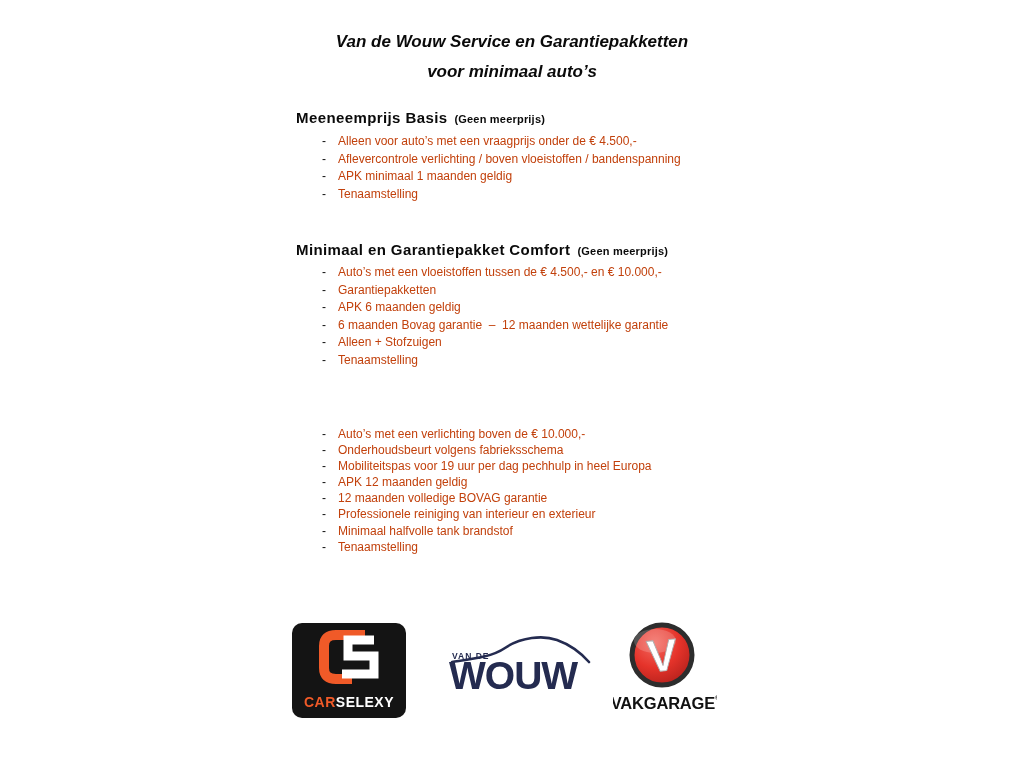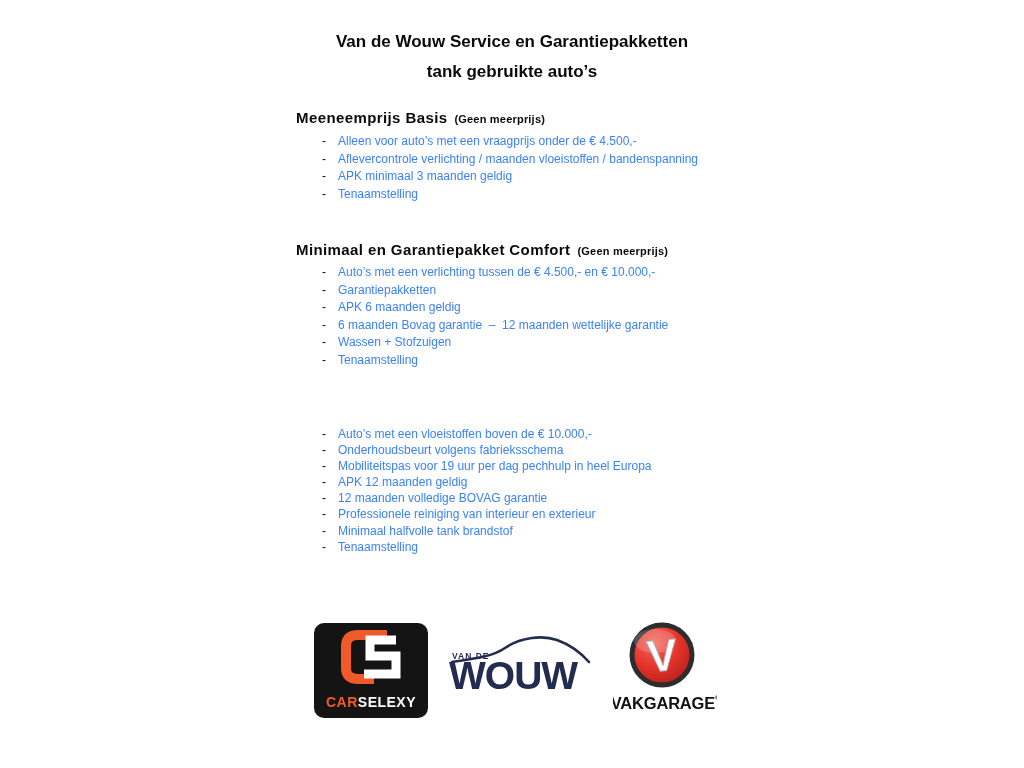--- a/index.html
+++ b/index.html
@@ -15,20 +15,21 @@
   }
   .title {
     position: absolute;
     left: 0;
     width: 1024px;
     text-align: center;
     font-size: 17px;
     font-weight: bold;
     line-height: 20px;
     color: #0a0a0a;
+    font-style: italic;
   }
   .t1 { top: 32px; }
   .t2 { top: 62px; }
   .sec-head {
     position: absolute;
     left: 296px;
     line-height: 15px;
     white-space: nowrap;
   }
   .head-main {
@@ -58,103 +59,103 @@
   .list3 { top: 426px; }
   .list3 .row { line-height: 16.1px; }
   .row { display: flex; }
   .dash {
     flex: 0 0 16px;
     font-size: 12px;
     color: #0a0a0a;
   }
   .txt {
     font-size: 12px;
-    color: #3b82f6;
+    color: #c2410c;
     white-space: pre-wrap;
   }
   .logo { position: absolute; }
-  .logo-carselexy { left: 314px; top: 623px; }
+  .logo-carselexy { left: 292px; top: 623px; }
   .logo-wouw { left: 448px; top: 636px; }
   .logo-vakgarage { left: 613px; top: 616px; }
 </style>
 </head>
 <body>
 
 <div class="page">
 
   <div class="title t1">Van de Wouw Service en Garantiepakketten</div>
-  <div class="title t2">tank gebruikte auto’s</div>
+  <div class="title t2">voor minimaal auto’s</div>
 
   <div class="sec-head sec1">
     <span class="head-main">Meeneemprijs Basis</span><span class="head-note">(Geen meerprijs)</span>
   </div>
   <div class="list list1">
 
       <div class="row">
         <span class="dash">-</span>
         <span class="txt">Alleen voor auto’s met een vraagprijs onder de € 4.500,-</span>
       </div>
 
       <div class="row">
         <span class="dash">-</span>
-        <span class="txt">Aflevercontrole verlichting / maanden vloeistoffen / bandenspanning</span>
-      </div>
-
-      <div class="row">
-        <span class="dash">-</span>
-        <span class="txt">APK minimaal 3 maanden geldig</span>
+        <span class="txt">Aflevercontrole verlichting / boven vloeistoffen / bandenspanning</span>
+      </div>
+
+      <div class="row">
+        <span class="dash">-</span>
+        <span class="txt">APK minimaal 1 maanden geldig</span>
       </div>
 
       <div class="row">
         <span class="dash">-</span>
         <span class="txt">Tenaamstelling</span>
       </div>
     </div>
 
   <div class="sec-head sec2">
     <span class="head-main">Minimaal en Garantiepakket Comfort</span><span class="head-note">(Geen meerprijs)</span>
   </div>
   <div class="list list2">
 
       <div class="row">
         <span class="dash">-</span>
-        <span class="txt">Auto’s met een verlichting tussen de € 4.500,- en € 10.000,-</span>
+        <span class="txt">Auto’s met een vloeistoffen tussen de € 4.500,- en € 10.000,-</span>
       </div>
 
       <div class="row">
         <span class="dash">-</span>
         <span class="txt">Garantiepakketten</span>
       </div>
 
       <div class="row">
         <span class="dash">-</span>
         <span class="txt">APK 6 maanden geldig</span>
       </div>
 
       <div class="row">
         <span class="dash">-</span>
         <span class="txt">6 maanden Bovag garantie  –  12 maanden wettelijke garantie</span>
       </div>
 
       <div class="row">
         <span class="dash">-</span>
-        <span class="txt">Wassen + Stofzuigen</span>
+        <span class="txt">Alleen + Stofzuigen</span>
       </div>
 
       <div class="row">
         <span class="dash">-</span>
         <span class="txt">Tenaamstelling</span>
       </div>
     </div>
 
   <div class="list list3">
 
       <div class="row">
         <span class="dash">-</span>
-        <span class="txt">Auto’s met een vloeistoffen boven de € 10.000,-</span>
+        <span class="txt">Auto’s met een verlichting boven de € 10.000,-</span>
       </div>
 
       <div class="row">
         <span class="dash">-</span>
         <span class="txt">Onderhoudsbeurt volgens fabrieksschema</span>
       </div>
 
       <div class="row">
         <span class="dash">-</span>
         <span class="txt">Mobiliteitspas voor 19 uur per dag pechhulp in heel Europa</span>

